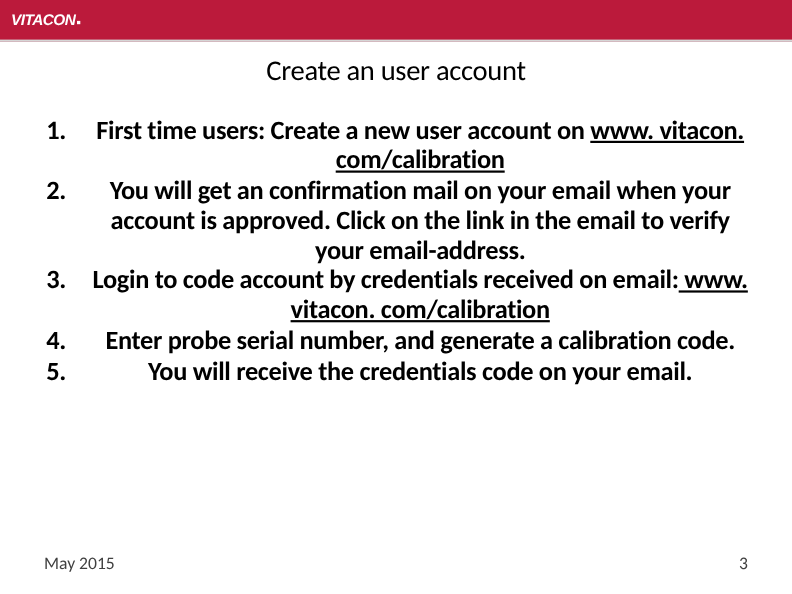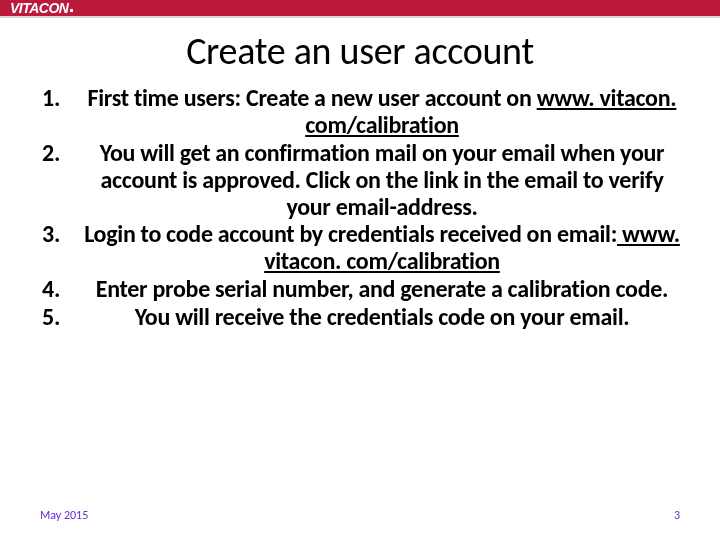--- a/index.html
+++ b/index.html
@@ -6,21 +6,21 @@
     body {
       width: 720px;
       height: 540px;
       background: #fff;
       font-family: Calibri, "Segoe UI", Arial, sans-serif;
       overflow: hidden;
       position: relative;
     }
     .header-bar {
       width: 100%;
-      height: 18px;
+      height: 38px;
       background: #bb1a3b;
       border-bottom: 2px solid #d6d6d6;
       display: flex;
       align-items: center;
       padding-left: 10px;
     }
     .brand {
       color: #fff;
       font-family: Arial, sans-serif;
       font-weight: bold;
@@ -35,25 +35,25 @@
       display: inline-block;
       width: 3px;
       height: 3px;
       background: #fff;
       margin-left: 2px;
       position: relative;
       top: -1px;
     }
     .title {
       text-align: center;
-      font-size: 38px;
+      font-size: 26px;
       font-weight: 400;
       color: #000;
       margin-top: 10px;
-      margin-bottom: 11px;
+      margin-bottom: 26px;
       letter-spacing: -0.3px;
     }
     .list {
       list-style: none;
       counter-reset: item;
       padding: 0 40px 0 42px;
       text-align: center;
     }
     .list li {
       counter-increment: item;
@@ -79,22 +79,22 @@
       cursor: pointer;
     }
     .footer {
       position: absolute;
       bottom: 18px;
       left: 0;
       right: 0;
       padding: 0 40px;
       display: flex;
       justify-content: space-between;
-      font-size: 12px;
-      color: #6d28d9;
+      font-size: 16px;
+      color: #404040;
     }
   </style>
 </head>
 <body>
 
 <div class="header-bar">
   <span class="brand">
     <span>VITACON</span>
       <span class="dot"></span>
   </span>

